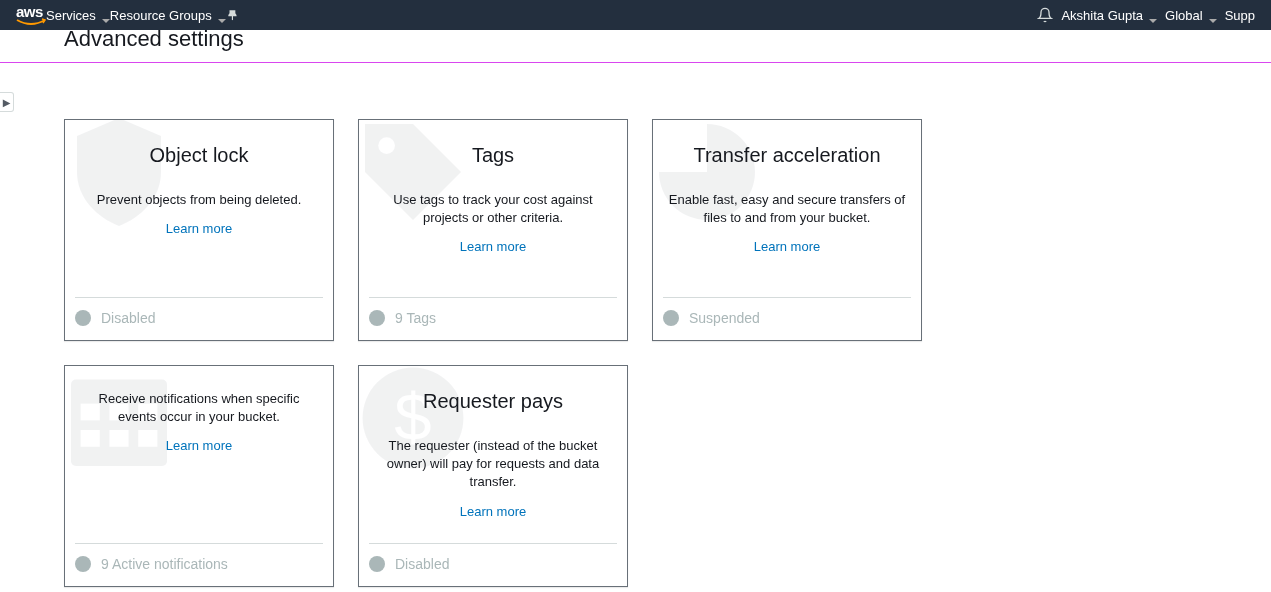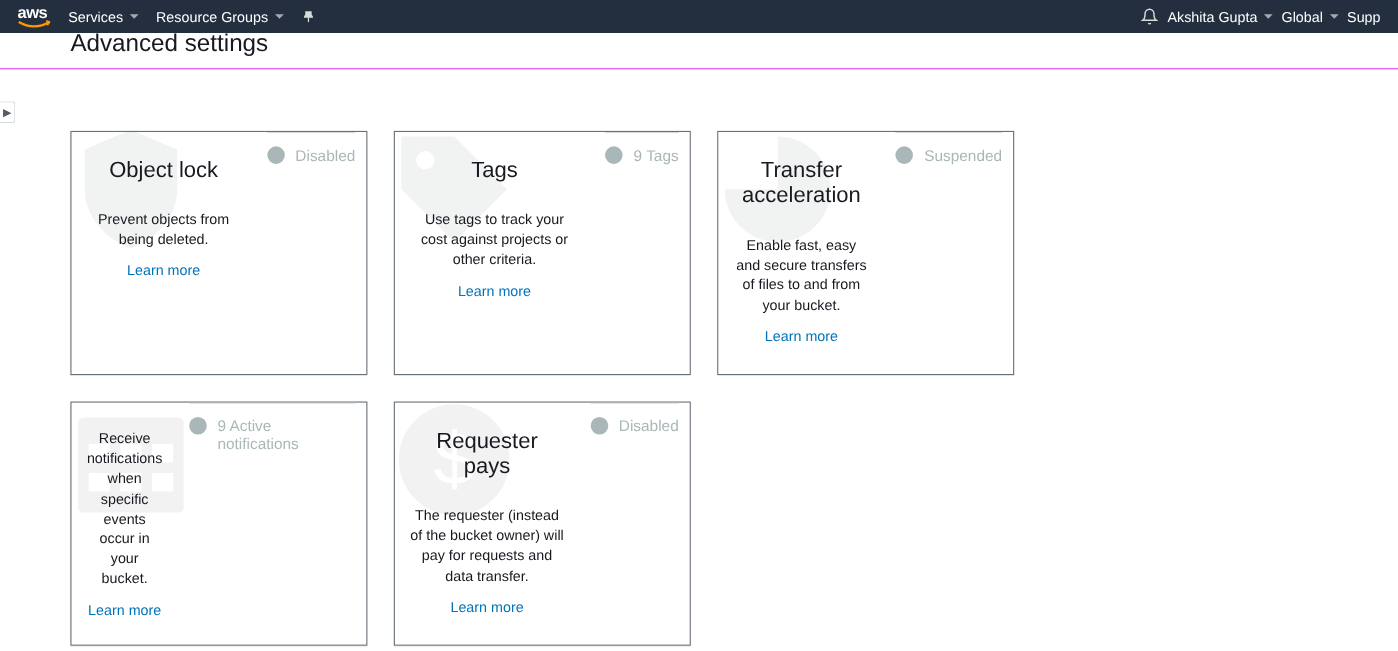--- a/index.html
+++ b/index.html
@@ -8,26 +8,26 @@
     .topnav {
       background: #232f3e;
       height: 30px;
       display: flex;
       align-items: center;
       padding: 0 16px;
       color: #fff;
       font-size: 13px;
       width: 100%;
     }
-    .topnav-left { display: flex; align-items: center; gap: 16px; }
+    .topnav-left { display: flex; align-items: center; }
     .topnav-right { margin-left: auto; display: flex; align-items: center; gap: 8px; }
     .aws-logo { font-weight: 700; font-size: 15px; letter-spacing: -0.5px; display: flex; flex-direction: column; line-height: 0.8; }
     .aws-logo .smile { height: 6px; }
     .aws-logo .smile svg { display: block; }
-    .nav-item { display: flex; align-items: center; gap: 6px; cursor: pointer; white-space: nowrap; }
+    .nav-item { display: flex; align-items: flex-end; gap: 6px; cursor: pointer; white-space: nowrap; }
     .caret-down { width: 0; height: 0; border-left: 4px solid transparent; border-right: 4px solid transparent; border-top: 4px solid #aaa; }
     .pin-icon svg, .bell-icon svg { display: block; }
     
     .page-wrap { padding: 0 0 40px 0; }
     .page-title-row {
       padding: 0 64px 6px 64px;
       border-bottom: 1px solid #d946ef;
       font-size: 22px;
       color: #16191f;
     }
@@ -56,21 +56,21 @@
       flex-wrap: wrap;
       gap: 24px;
       padding: 56px 64px 0 64px;
     }
     .card {
       width: 270px;
       min-height: 222px;
       border: 1px solid #687078;
       background: #fff;
       display: flex;
-      flex-direction: row;
+      flex-direction: column;
       box-shadow: 0 1px 1px rgba(0,0,0,0.08);
       cursor: pointer;
       position: relative;
       overflow: hidden;
     }
     .card-bgicon {
       position: absolute;
       top: -8px;
       left: -6px;
       width: 120px;

